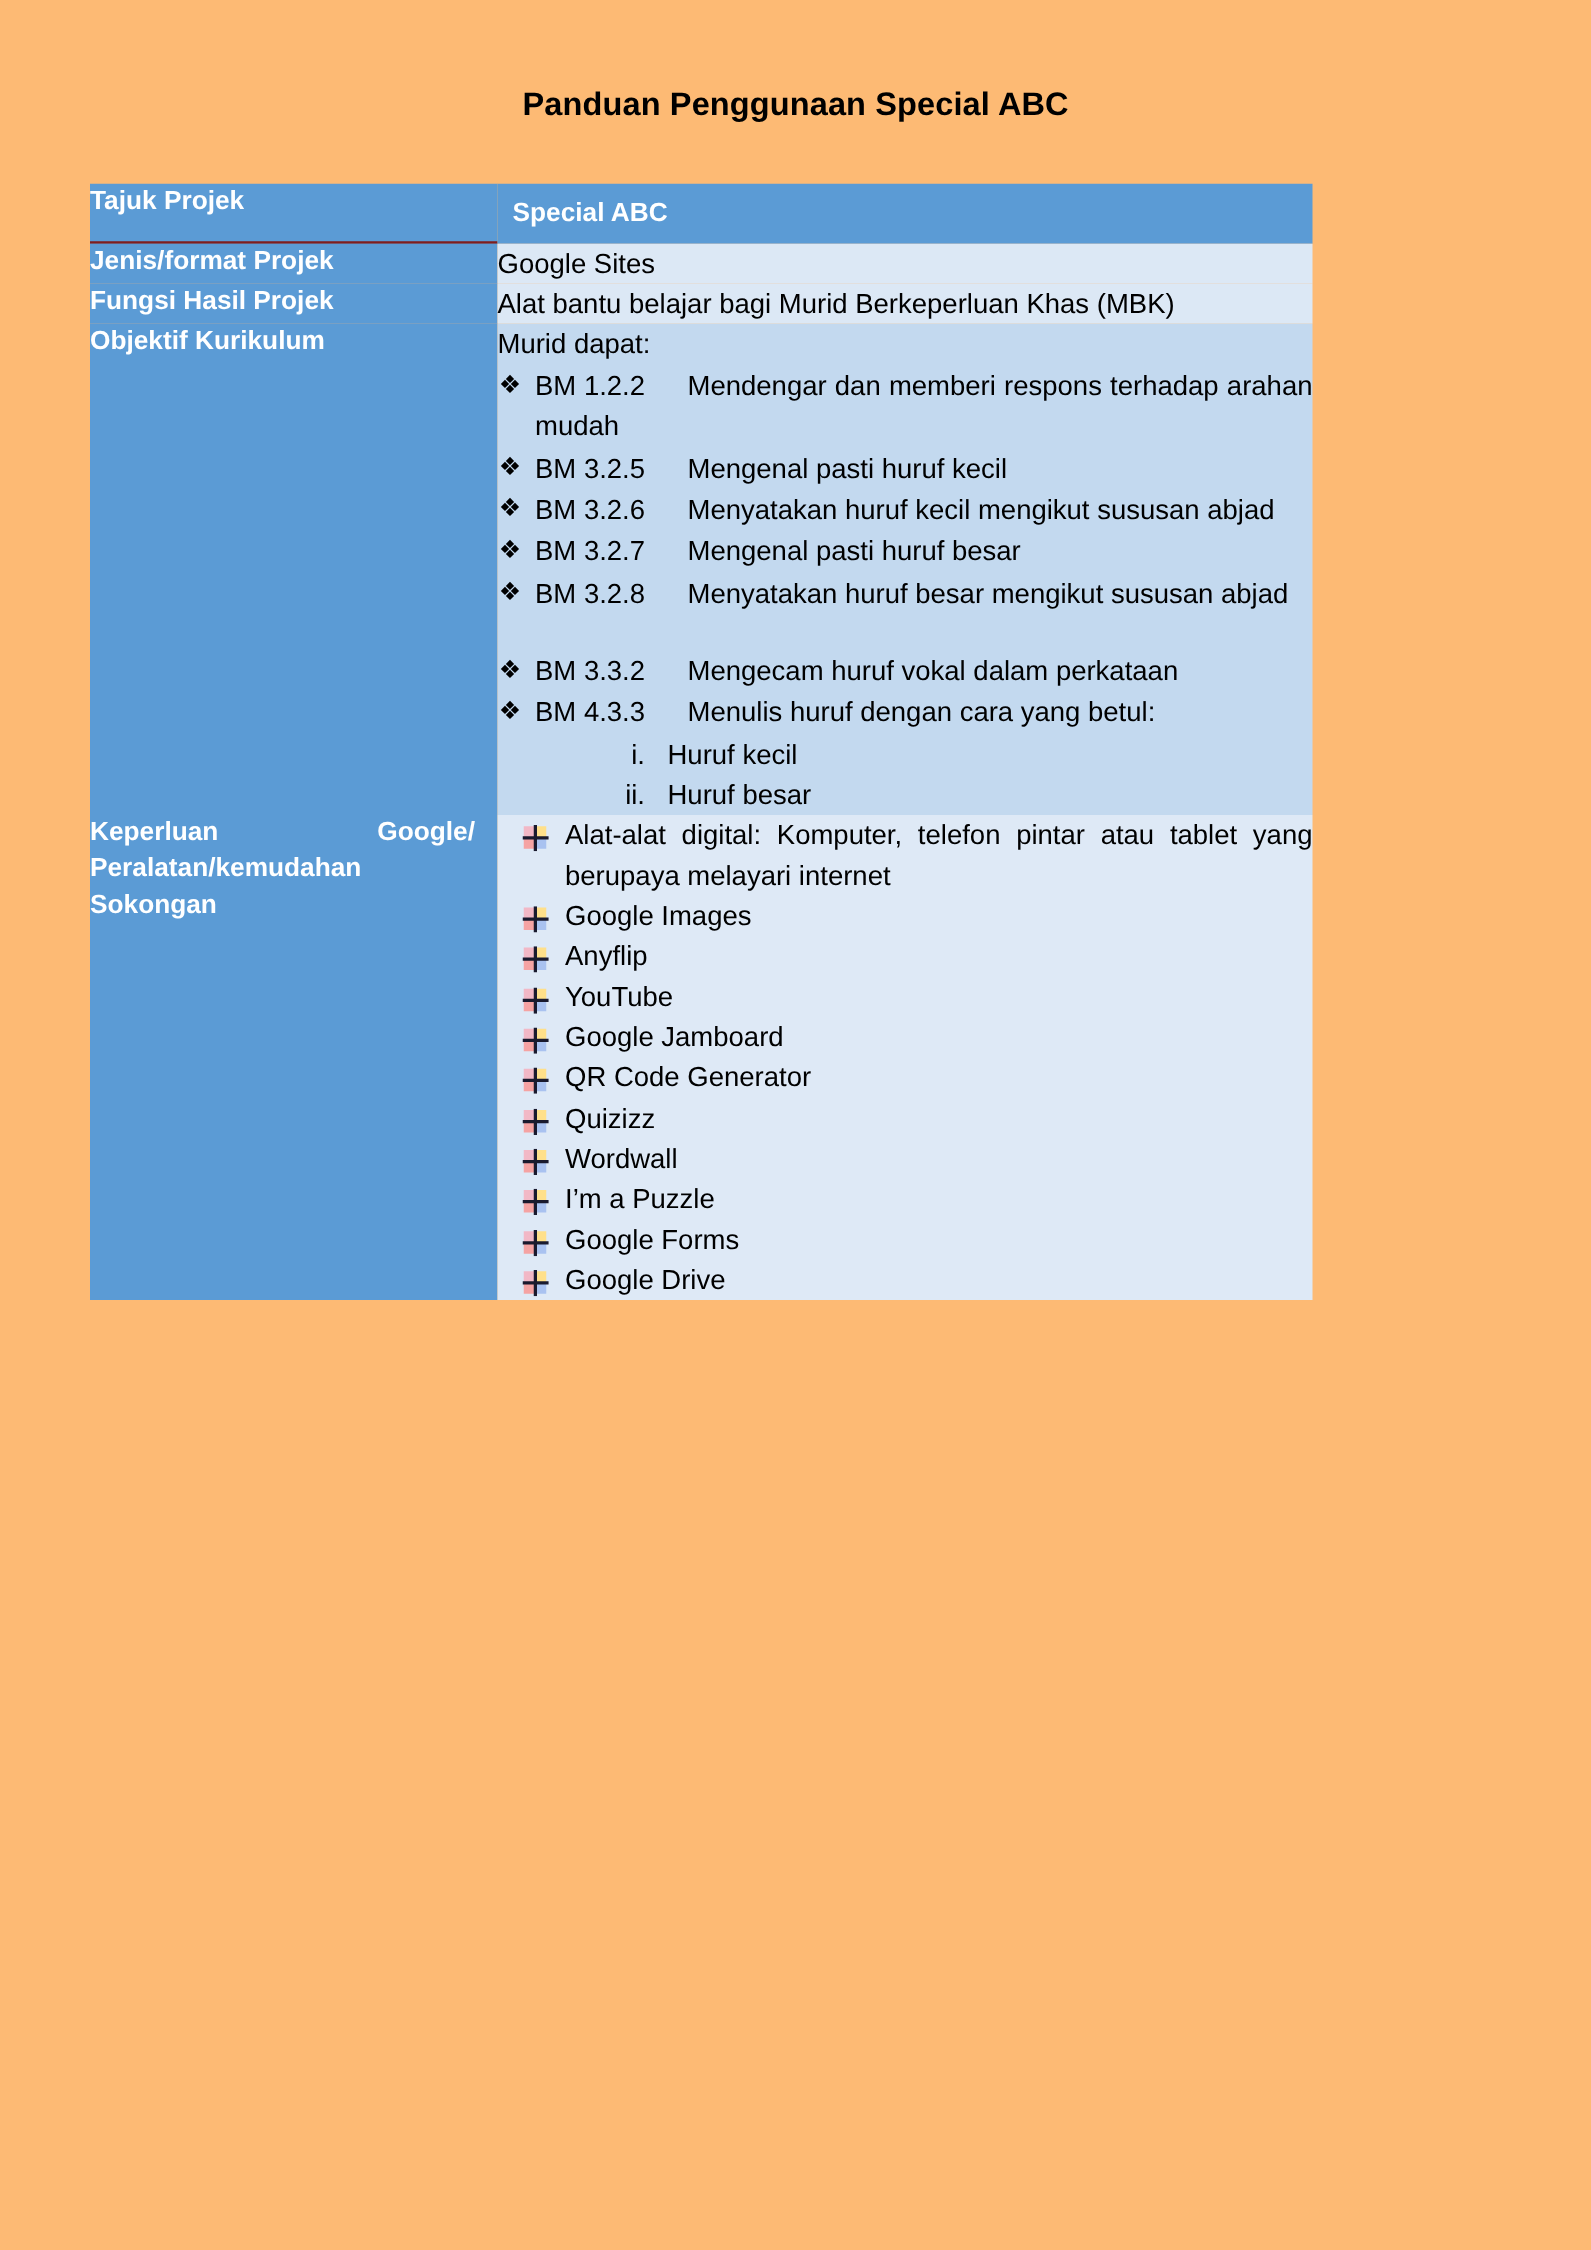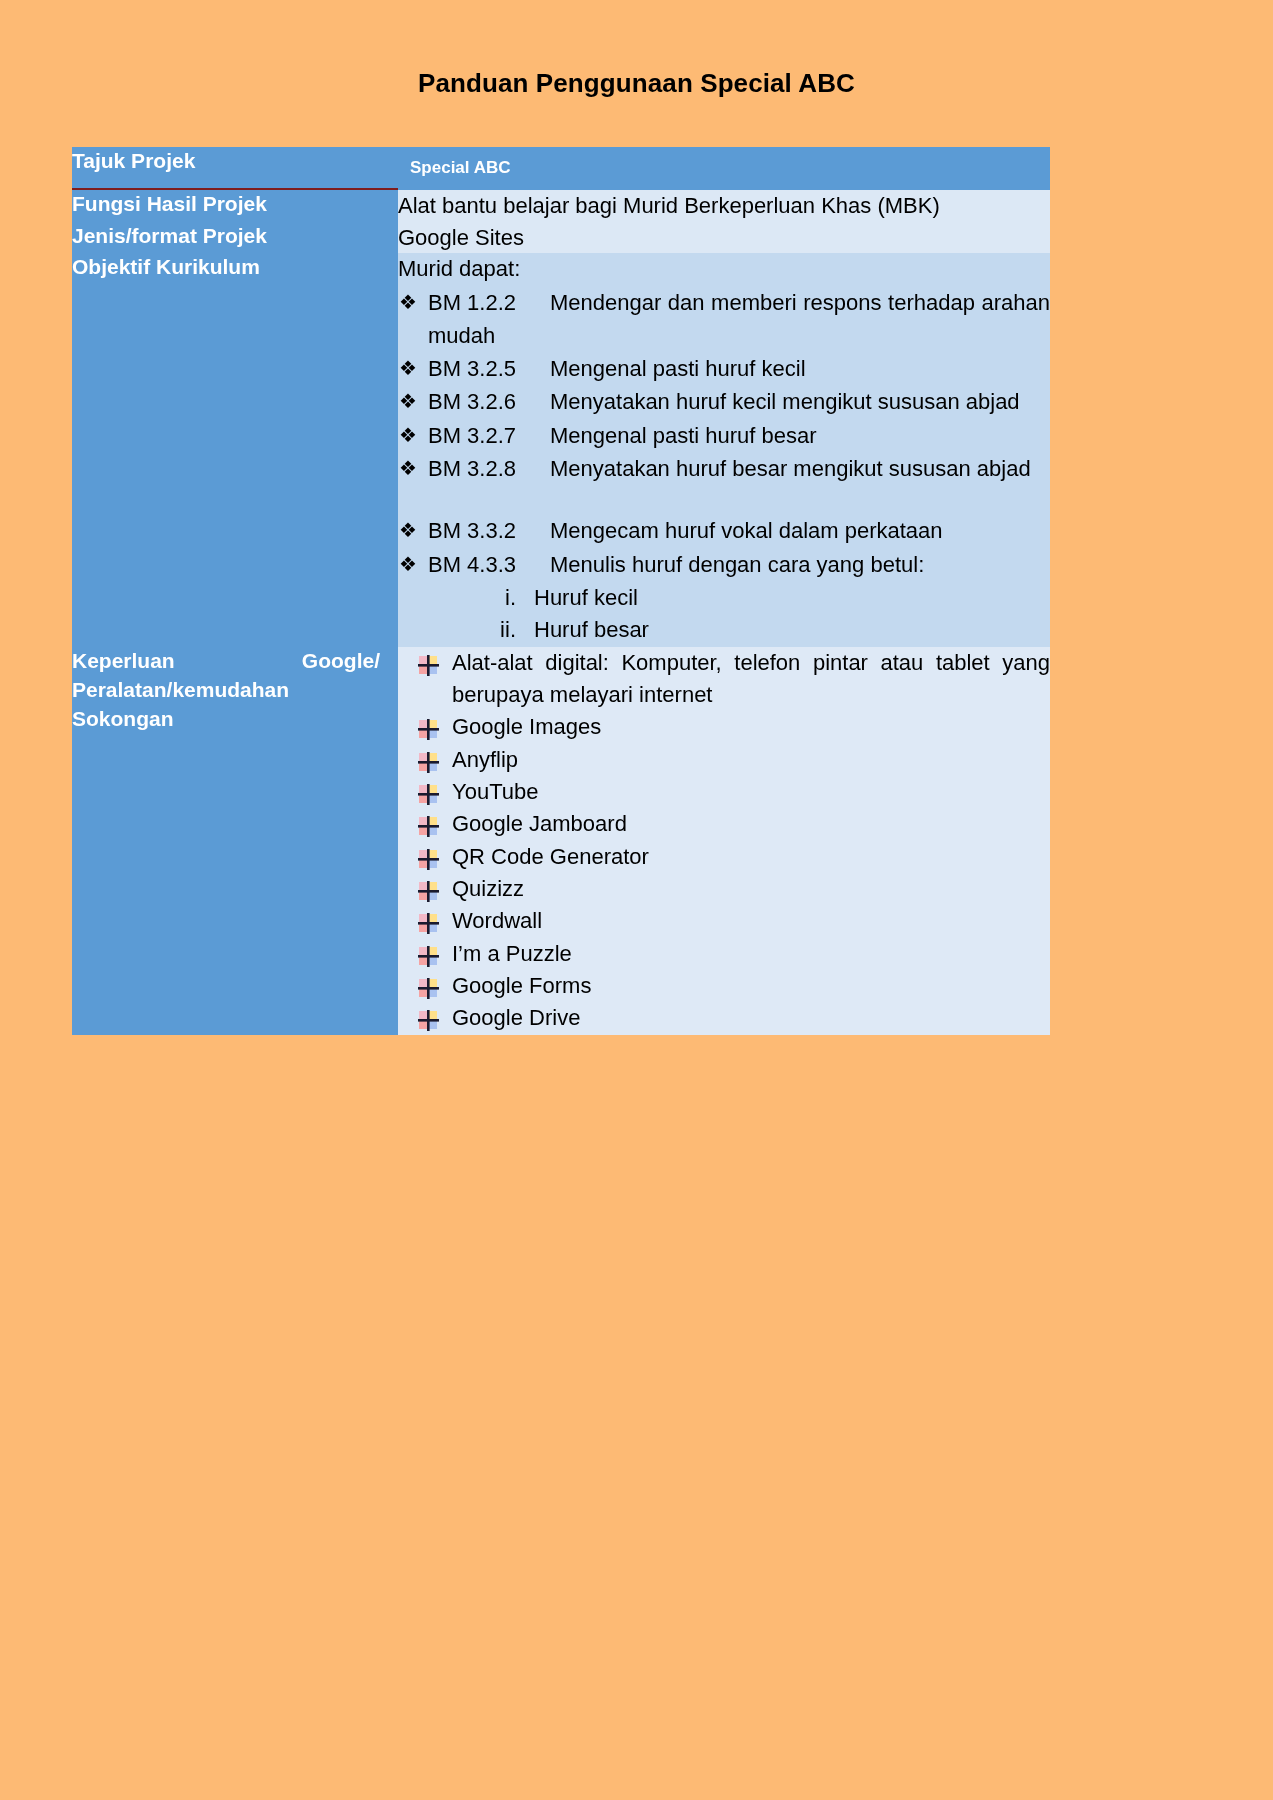--- a/index.html
+++ b/index.html
@@ -71,21 +71,21 @@
     color: #000000;
     font-size: 22px;
     padding: 8px 10px 10px 12px;
     line-height: 1.45;
     border-bottom: 2px solid #ffffff;
   }
   .value-cell.head {
     background: #5B9BD5;
     color: #ffffff;
     font-weight: bold;
-    font-size: 17px;
+    font-size: 21px;
     padding: 9px 10px 9px 12px;
   }
   .value-cell.tint-a { background: #DCE8F5; }
   .value-cell.tint-b { background: #C3D9EF; }
   .value-cell.tint-c { background: #DEE9F6; padding-left: 20px; }
 
   .justify-par {
     text-align: justify;
     text-align-last: left;
   }
@@ -182,29 +182,29 @@
   <div class="table-wrap">
     <table class="spec">
       <tbody>
 
         <tr>
           <td class="label-cell head">Tajuk Projek</td>
           <td class="value-cell head">Special ABC</td>
         </tr>
 
         <tr>
+          <td class="label-cell">Jenis/format Projek</td>
+          <td class="value-cell tint-a">Google Sites</td>
+        </tr>
+
+        <tr>
           <td class="label-cell">Fungsi Hasil Projek</td>
           <td class="value-cell tint-a">
             <div class="justify-par">Alat bantu belajar bagi Murid Berkeperluan Khas (MBK)</div>
           </td>
-        </tr>
-
-        <tr>
-          <td class="label-cell">Jenis/format Projek</td>
-          <td class="value-cell tint-a">Google Sites</td>
         </tr>
 
         <tr>
           <td class="label-cell">Objektif Kurikulum</td>
           <td class="value-cell tint-b">
             <div class="lead">Murid dapat:</div>
             <ul class="bm-list">
 
               <li>
                 <span class="bullet-florette">❖</span>

